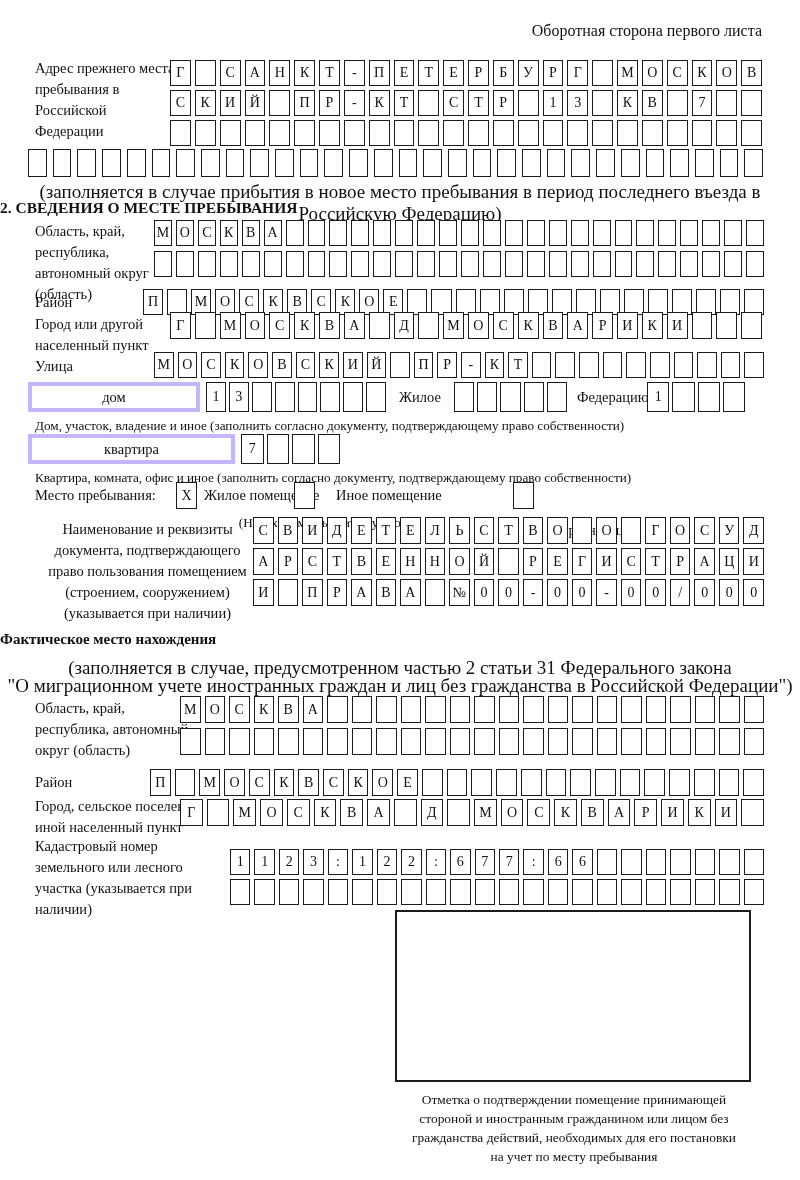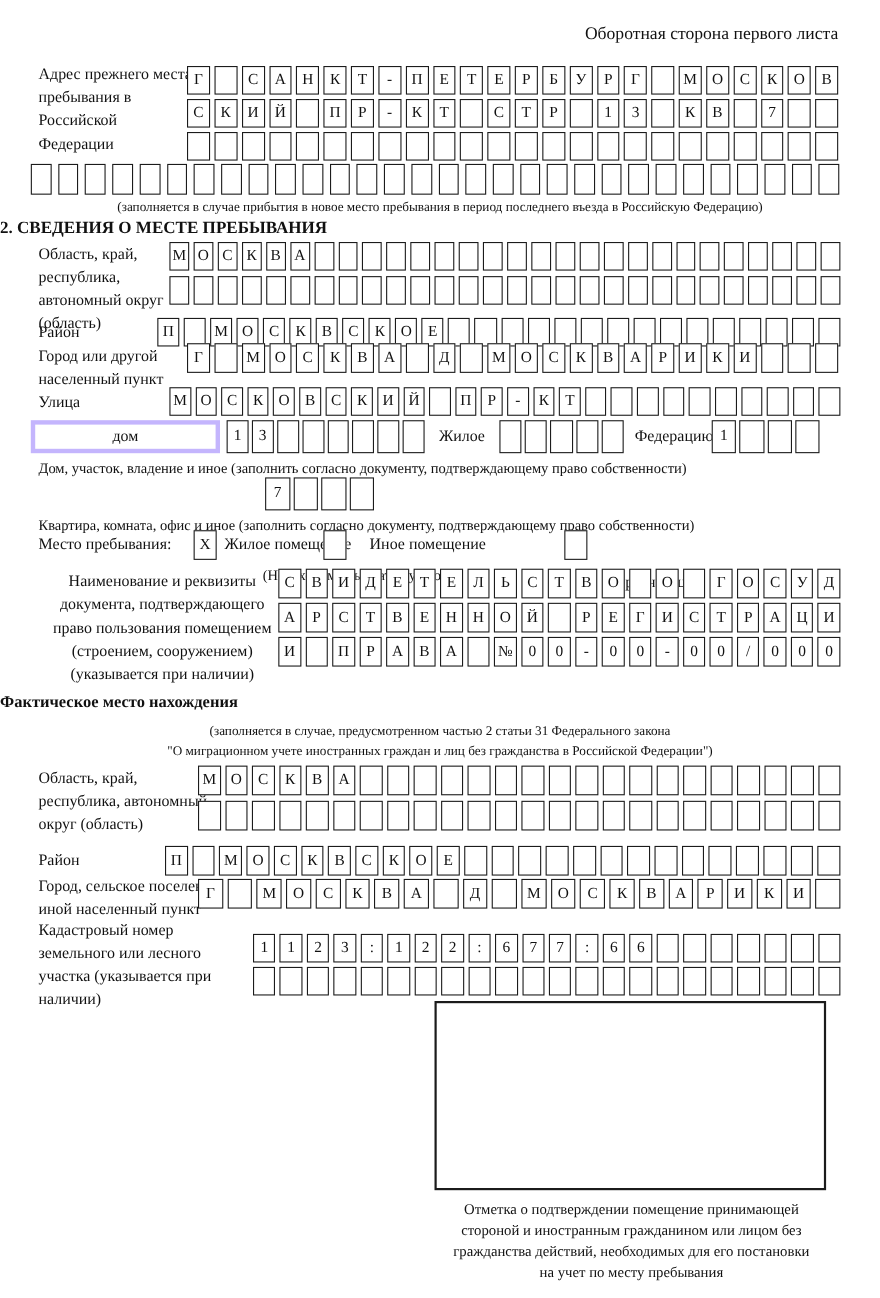--- a/index.html
+++ b/index.html
@@ -5,21 +5,21 @@
   html,body{margin:0;padding:0;background:#ffffff;}
   .page{
     position:relative;width:800px;height:1180px;background:#ffffff;
     font-family:"Liberation Serif","DejaVu Serif",serif;color:#111;
     overflow:hidden;
   }
   .abs{position:absolute;}
   .header-note{font-size:16px;}
   .lbl{font-size:14.5px;line-height:21px;}
   .caption{font-size:13.2px;line-height:17px;}
-  .caption-center{font-size:12px;text-align:center;width:800px;left:0;}
+  .caption-center{font-size:19px;text-align:center;width:800px;left:0;}
   .sec-title{font-size:15.5px;font-weight:bold;text-align:left;width:800px;left:0;}
   .cellrow{display:grid;gap:4px;}
   .cellrow .cell{
     border:1.6px solid #1b1b1b;display:flex;align-items:center;justify-content:center;
     font-size:14px;line-height:1;background:#fff;min-width:0;
   }
   .bigbox{
     border:4px solid #c4b5fd;display:flex;align-items:center;justify-content:center;
     font-size:14.5px;background:#fff;box-sizing:border-box;
   }
@@ -324,20 +324,21 @@
     </div>
   <div class="abs lbl" style="left:577px;top:387px;">Федерацию</div>
   <div class="abs cellrow" style="left: 647px; top: 382px; width: 98px; height: 30px; gap: 3px; grid-template-columns: repeat(4, 1fr);">
       <span class="cell">1</span>
       <span class="cell"></span>
       <span class="cell"></span>
       <span class="cell"></span>
     </div>
   <div class="abs caption" style="left:35px;top:417px;">Дом, участок, владение и иное (заполнить согласно документу, подтверждающему право собственности)</div>
 
+  <div class="abs bigbox" style="left:28px;top:434px;width:207px;height:30px;">квартира</div>
   <div class="abs cellrow" style="left: 241px; top: 434px; width: 99px; height: 30px; gap: 3px; grid-template-columns: repeat(4, 1fr);">
       <span class="cell">7</span>
       <span class="cell"></span>
       <span class="cell"></span>
       <span class="cell"></span>
     </div>
   <div class="abs caption" style="left:35px;top:469px;">Квартира, комната, офис и иное (заполнить согласно документу, подтверждающему право собственности)</div>
 
   <div class="abs opt-label" style="left:35px;top:487px;">Место пребывания:</div>
   <div class="abs checkbox" style="left:176px;top:482px;width:21px;height:27px;">X</div>

